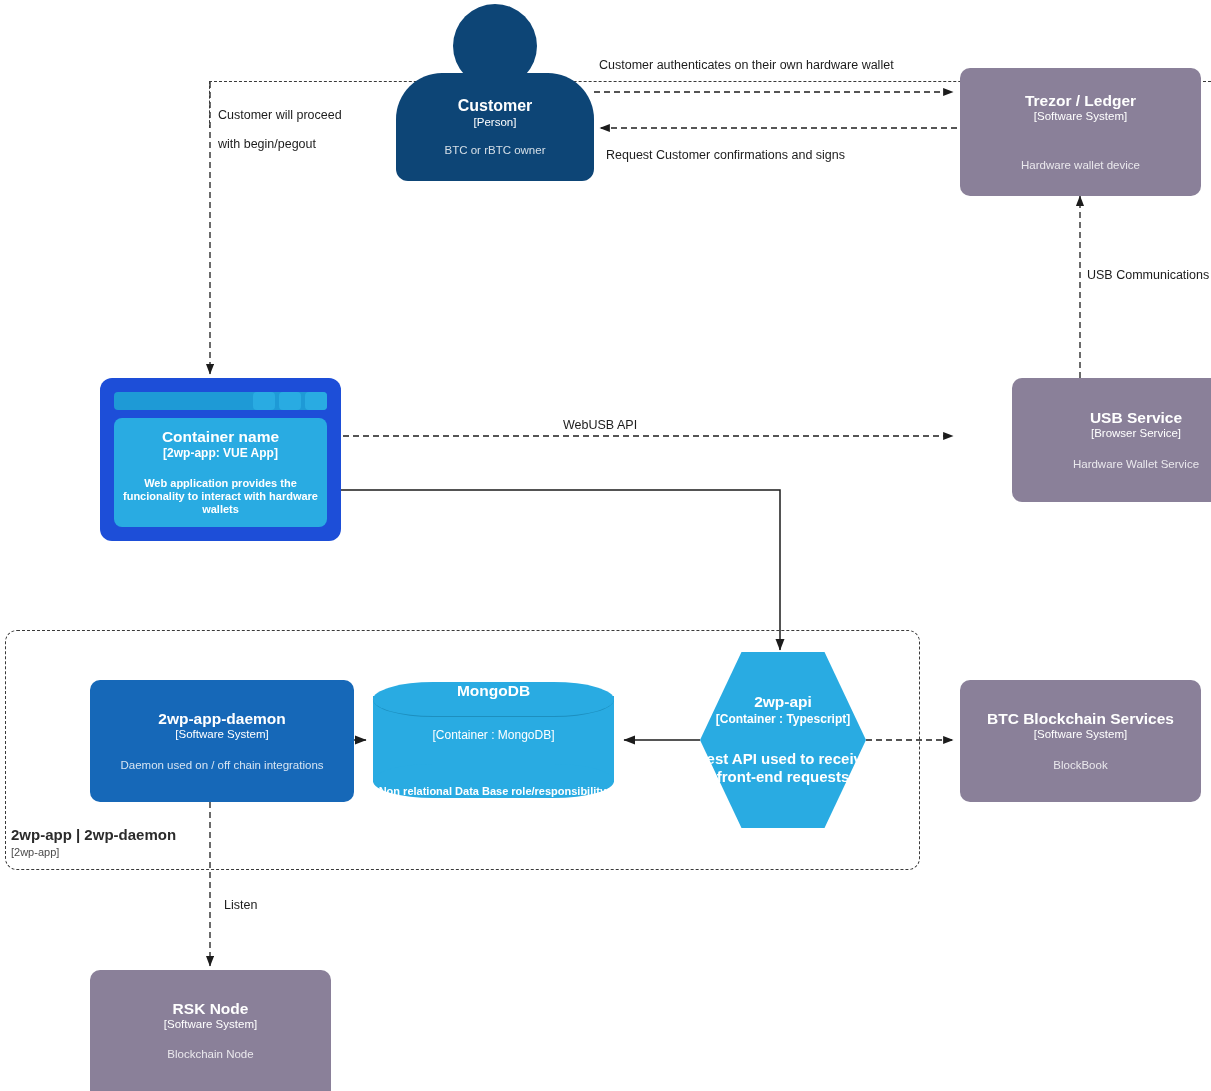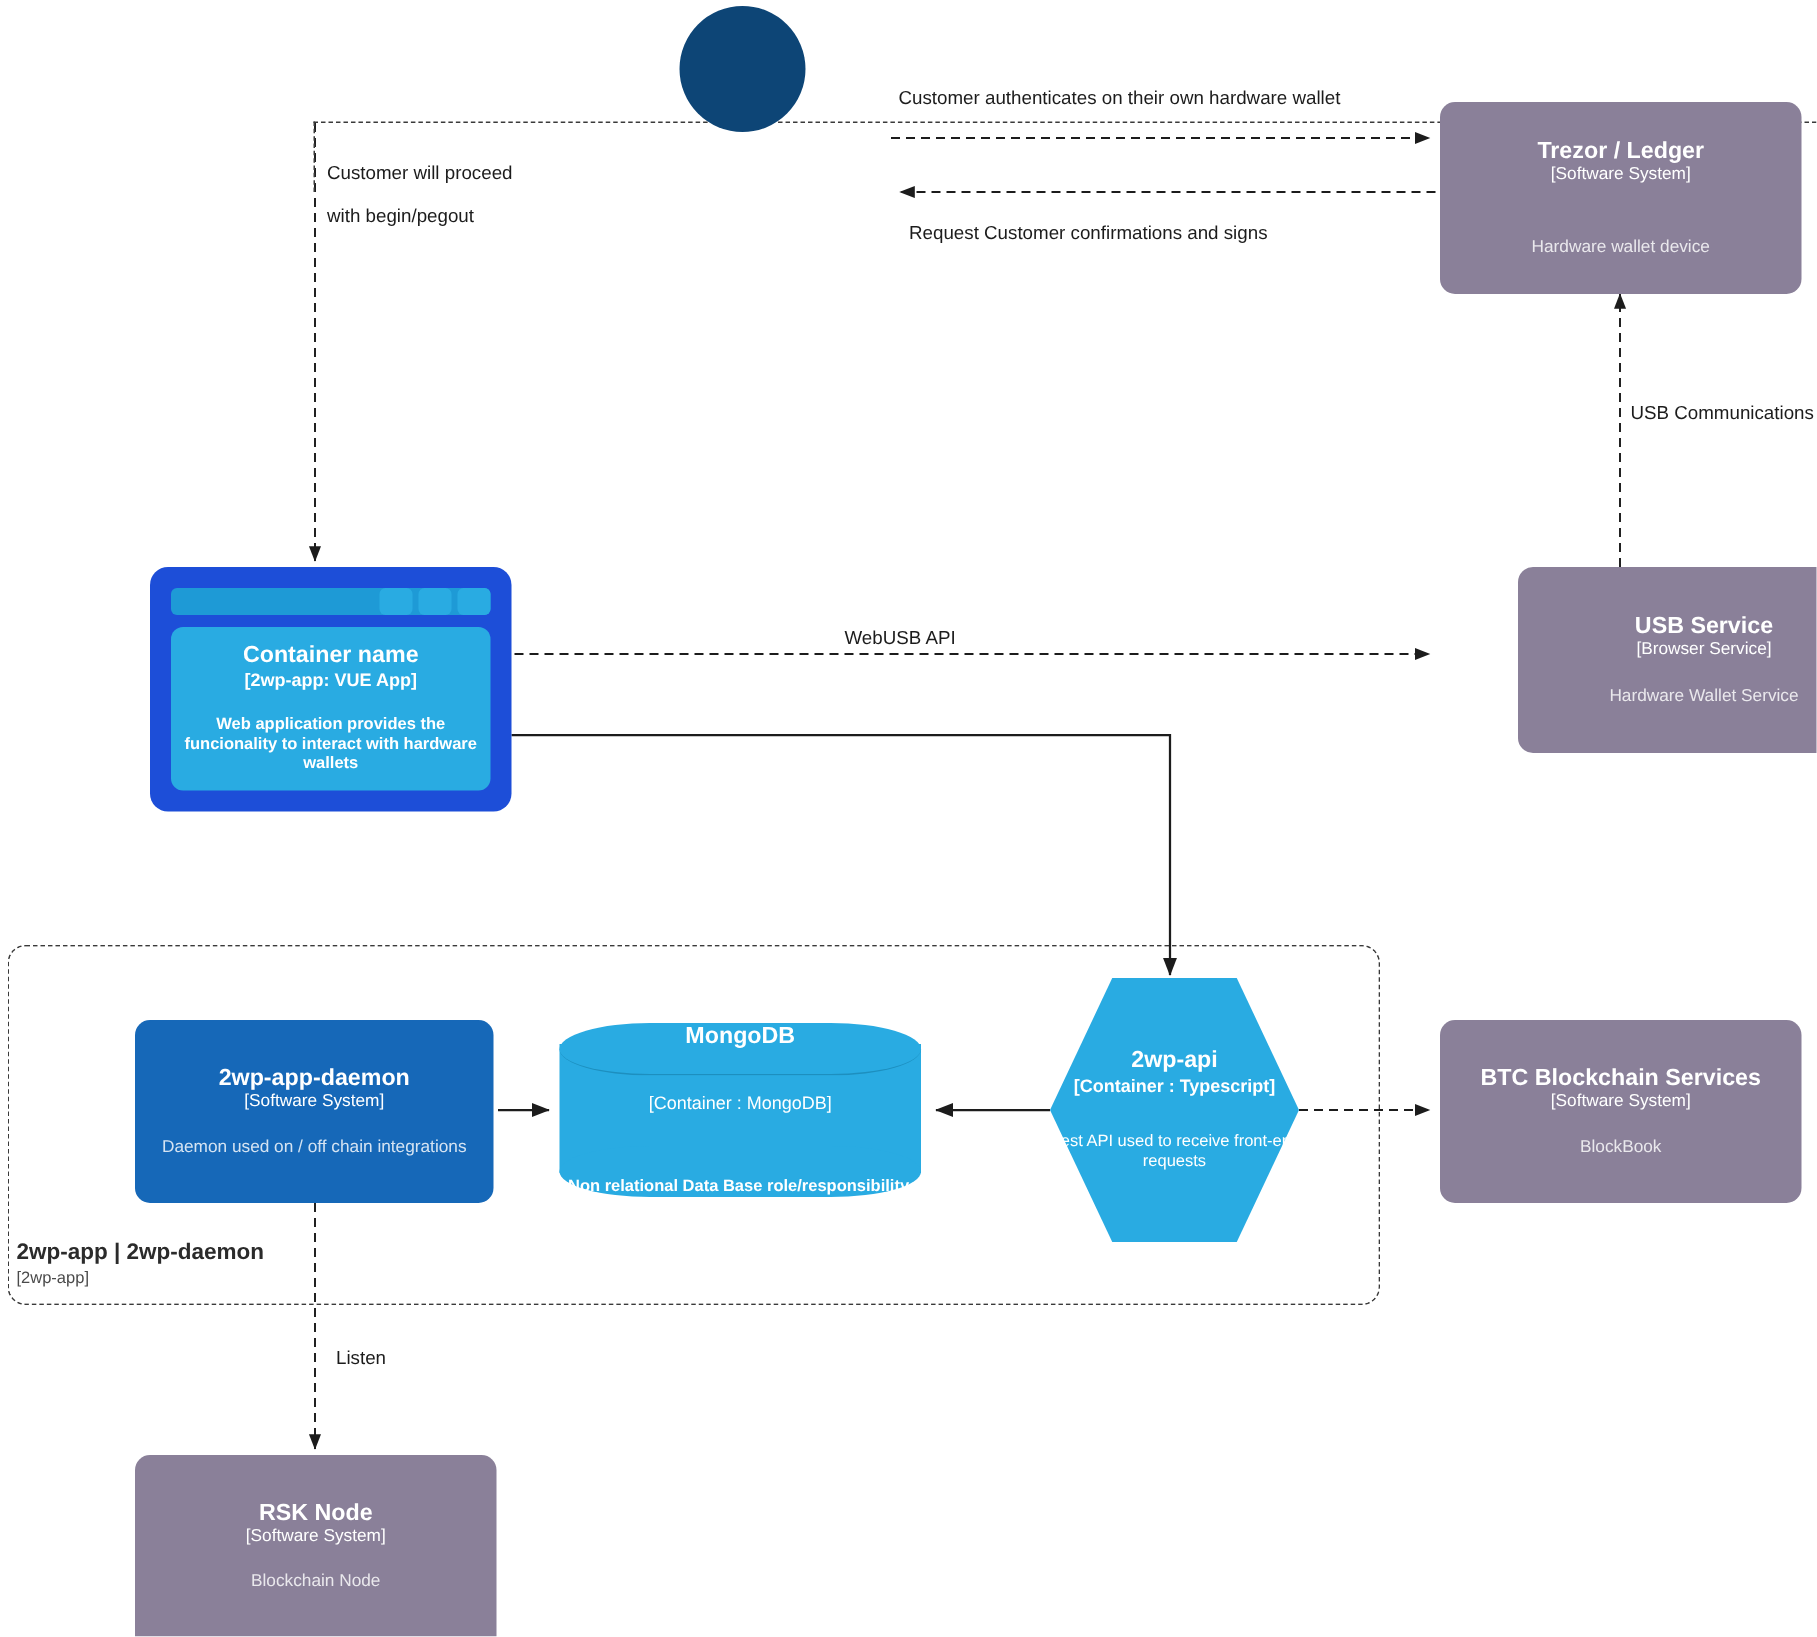--- a/index.html
+++ b/index.html
@@ -107,20 +107,25 @@
   <div class="elabel" style="left:599px;top:56px;">Customer authenticates on their own hardware wallet</div>
   <div class="elabel" style="left:606px;top:146px;">Request Customer confirmations and signs</div>
   <div class="elabel" style="left:218px;top:106px;">Customer will proceed</div>
   <div class="elabel" style="left:218px;top:135px;">with begin/pegout</div>
   <div class="elabel" style="left:563px;top:416px;">WebUSB API</div>
   <div class="elabel" style="left:1087px;top:266px;">USB Communications</div>
   <div class="elabel" style="left:224px;top:896px;">Listen</div>
 
   <div class="person-wrap" style="left:396px;top:4px;width:198px;height:177px;">
     <div class="person-head" style="left:57px;top:0;width:84px;height:84px;"></div>
+    <div class="person-body" style="left:0;top:69px;width:198px;height:108px;">
+      <div class="n-title" style="font-size:16px;">Customer</div>
+      <div class="n-tech" style="font-size:11.5px;">[Person]</div>
+      <div class="n-desc" style="font-size:11.5px;margin-top:14px;">BTC or rBTC owner</div>
+    </div>
   </div>
 
   <div class="node box sys-gray" style="left:960px;top:68px;width:241px;height:128px;">
     <div class="n-title" style="font-size:15.5px;">Trezor / Ledger</div>
     <div class="n-tech" style="font-size:11.5px;">[Software System]</div>
     <div class="n-desc" style="font-size:11.5px;margin-top:34px;">Hardware wallet device</div>
   </div>
 
   <div class="browser" style="left:100px;top:378px;width:241px;height:163px;">
     <div class="browser-bar"></div>
@@ -135,21 +140,21 @@
       <div class="n-desc" style="font-size:11px;font-weight:bold;margin-top:16px;opacity:1;padding:0 6px;">Web application provides the funcionality to interact with hardware wallets</div>
     </div>
   </div>
 
   <div class="node box sys-gray" style="left:1012px;top:378px;width:248px;height:124px;">
     <div class="n-title" style="font-size:15.5px;">USB Service</div>
     <div class="n-tech" style="font-size:11.5px;">[Browser Service]</div>
     <div class="n-desc" style="font-size:11.5px;margin-top:16px;">Hardware Wallet Service</div>
   </div>
 
-  <div class="node box sys-blue" style="left:90px;top:680px;width:239px;height:122px;">
+  <div class="node box sys-blue" style="left:90px;top:680px;width:264px;height:122px;">
     <div class="n-title" style="font-size:15.5px;">2wp-app-daemon</div>
     <div class="n-tech" style="font-size:11.5px;">[Software System]</div>
     <div class="n-desc" style="font-size:11.5px;margin-top:16px;">Daemon used on / off chain integrations</div>
   </div>
 
   <div class="cyl" style="left:373px;top:682px;width:241px;height:116px;">
     <div class="cyl-body"></div>
     <div class="cyl-top"></div>
     <div class="cyl-bot"></div>
     <div class="cyl-txt">
@@ -157,21 +162,21 @@
       <div class="n-tech" style="font-size:12px;font-weight:normal;">[Container : MongoDB]</div>
       <div class="n-desc" style="font-size:11px;font-weight:bold;margin-top:14px;opacity:1;">Non relational Data Base role/responsibility.</div>
     </div>
   </div>
 
   <div class="hex" style="left:700px;top:652px;width:166px;height:176px;">
   </div>
   <div class="hex-txt" style="position:absolute;left:690px;top:652px;width:186px;height:176px;">
     <div class="n-title" style="font-size:15.5px;">2wp-api</div>
     <div class="n-tech" style="font-size:12px;font-weight:bold;">[Container : Typescript]</div>
-    <div class="n-desc" style="font-size:11px;font-weight:normal;margin-top:24px;opacity:1;padding:0 2px;">Rest API used to receive front-end requests</div>
+    <div class="n-desc" style="font-size:15px;font-weight:bold;margin-top:24px;opacity:1;padding:0 2px;">Rest API used to receive front-end requests</div>
   </div>
 
   <div class="node box sys-gray" style="left:960px;top:680px;width:241px;height:122px;">
     <div class="n-title" style="font-size:15.5px;">BTC Blockchain Services</div>
     <div class="n-tech" style="font-size:11.5px;">[Software System]</div>
     <div class="n-desc" style="font-size:11.5px;margin-top:16px;">BlockBook</div>
   </div>
 
   <div class="node box sys-gray" style="left:90px;top:970px;width:241px;height:121px;border-radius:10px 10px 0 0;">
     <div class="n-title" style="font-size:15.5px;">RSK Node</div>

